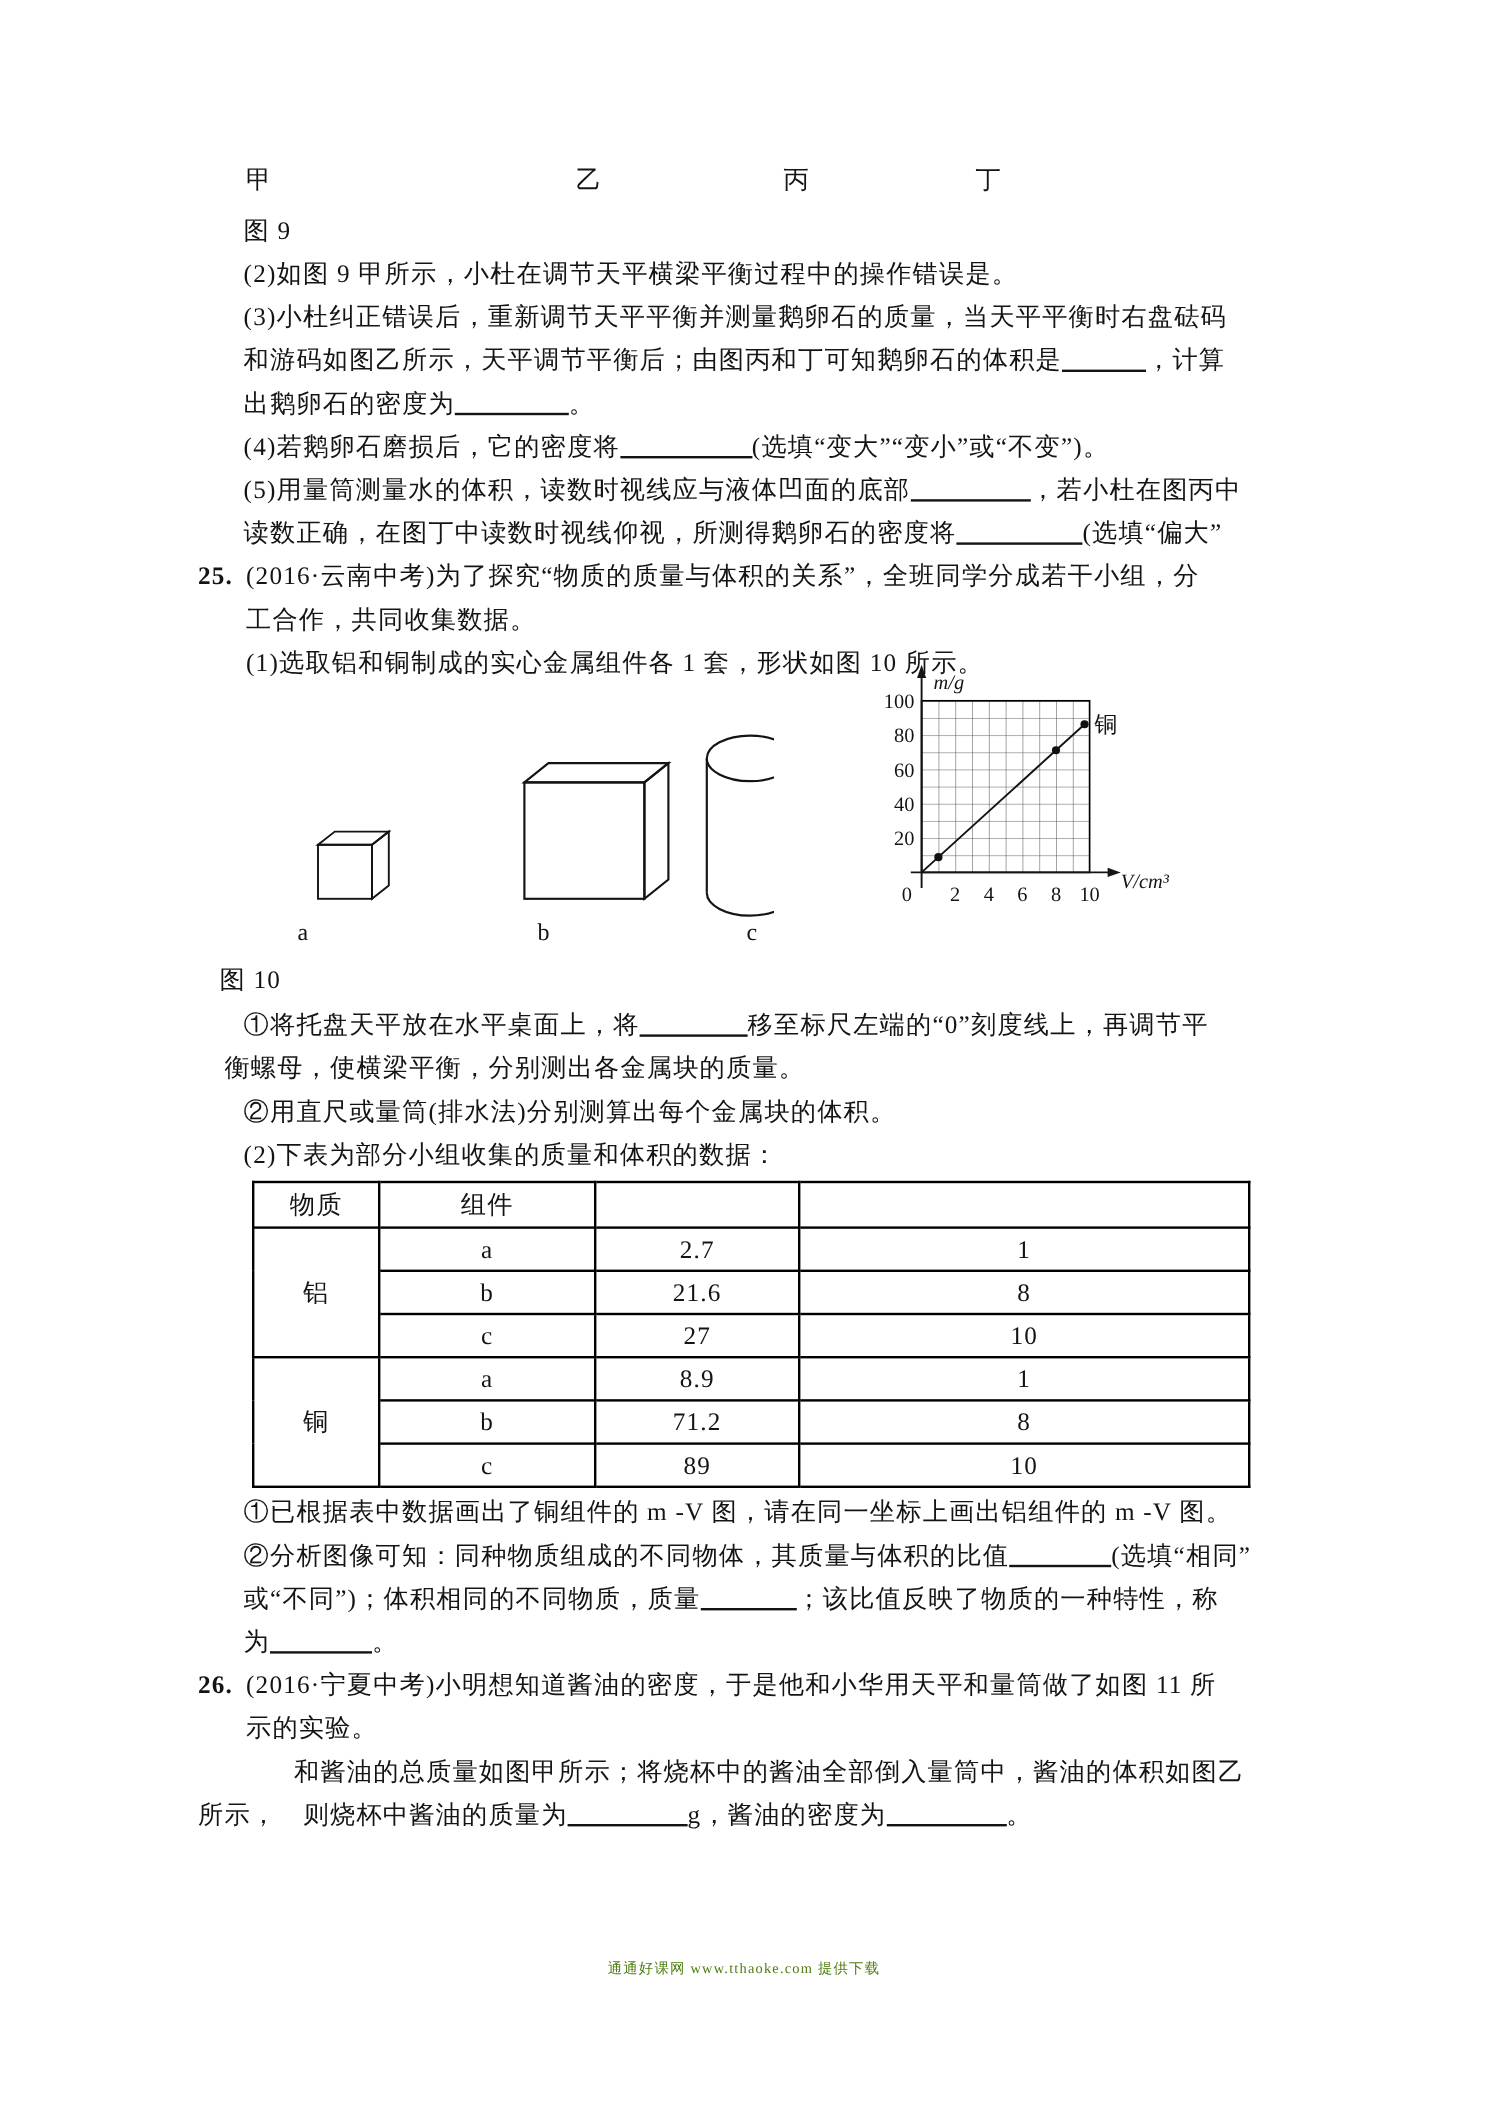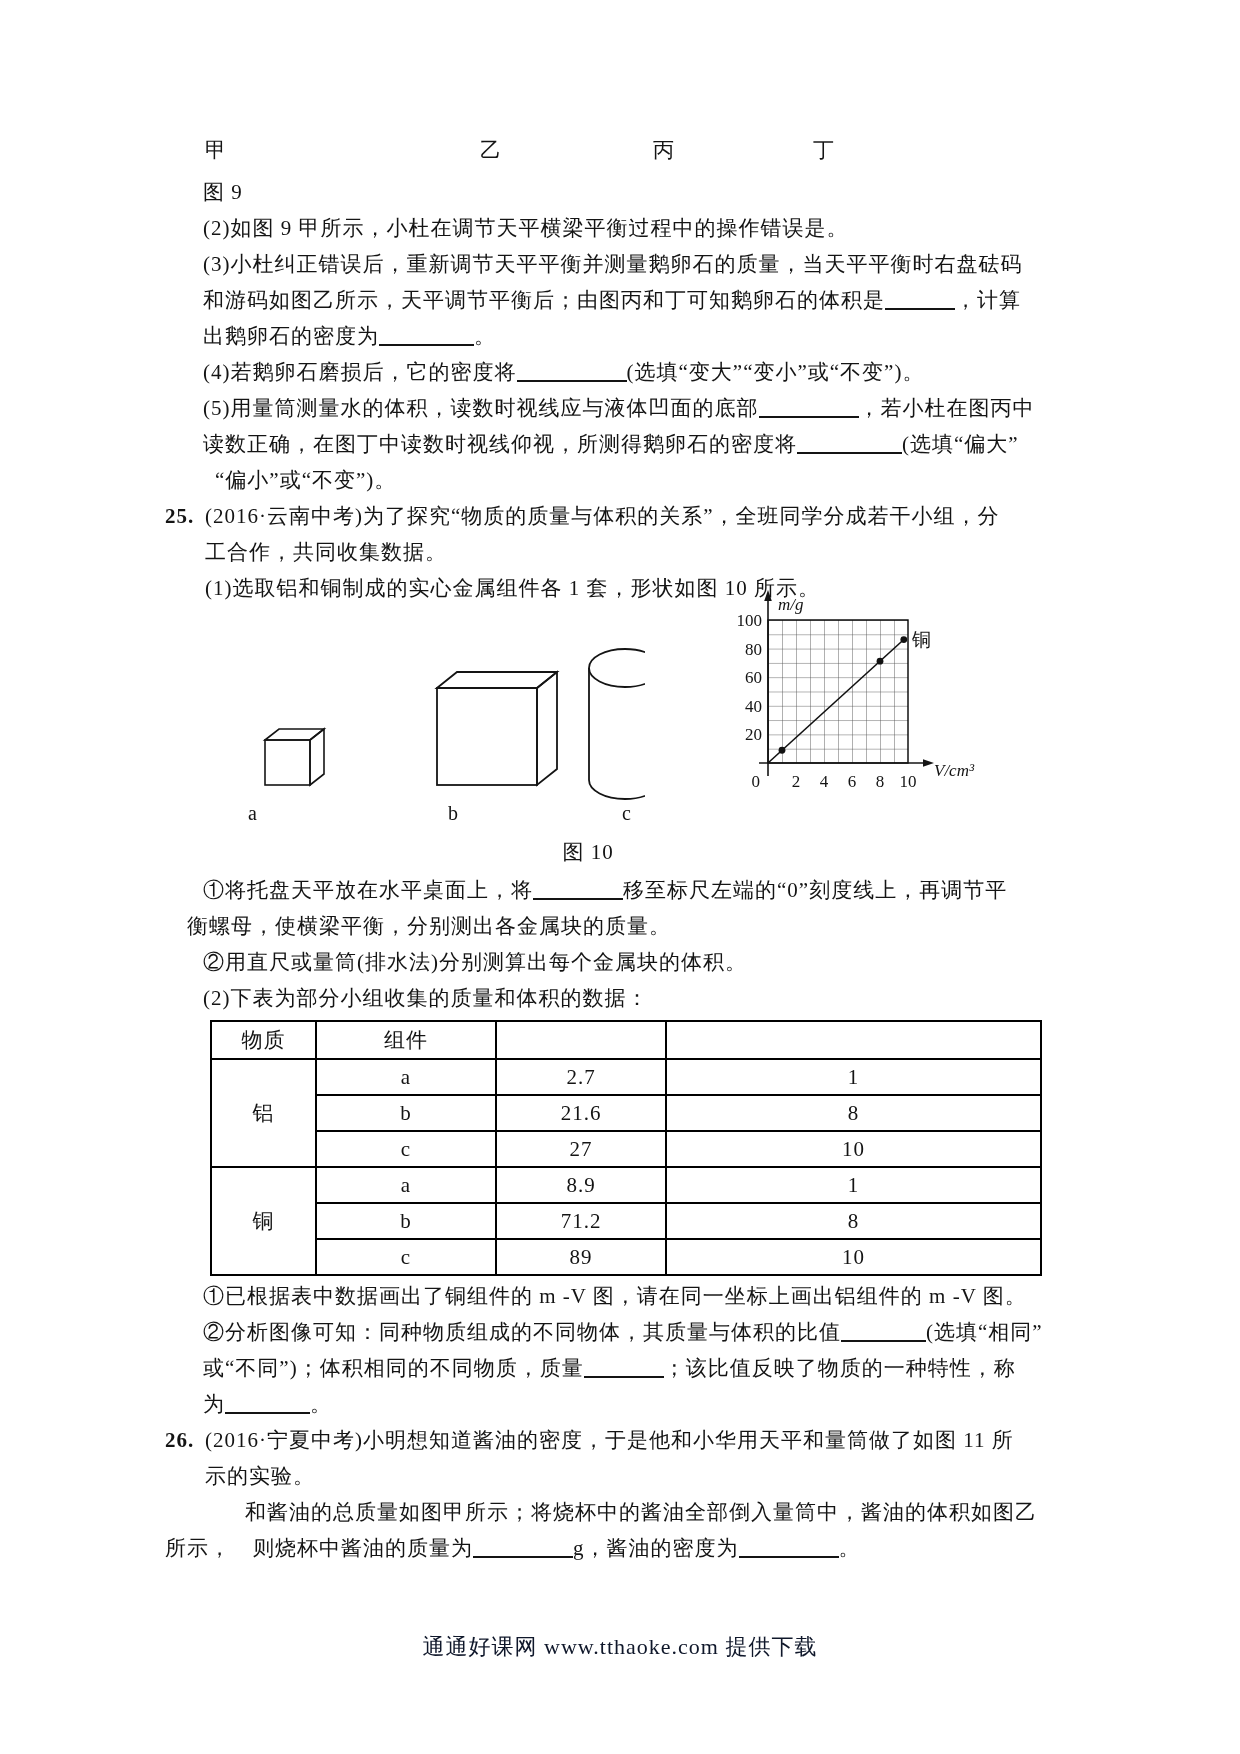--- a/index.html
+++ b/index.html
@@ -10,27 +10,27 @@
   .ind{margin-left:38px;}
   .ind2{margin-left:50px;}
   .blank{display:inline-block;border-bottom:2px solid #141414;vertical-align:-3px;height:14px;}
   .numbered{display:flex;}
   .numbered .num{width:40px;flex:none;font-weight:bold;}
   .numbered .ntext{flex:1;}
   .fig9row{position:relative;height:38px;}
   .fig9row span{position:absolute;top:0;}
   .figure10{position:relative;height:266px;}
   .figure10 .shape-label{position:absolute;top:196px;font-size:20px;letter-spacing:0;}
-  .fig10caption{position:absolute;top:228px;left:8px;width:830px;text-align:center;}
+  .fig10caption{position:absolute;top:228px;left:18px;width:830px;text-align:left;}
   table.mv{border-collapse:collapse;margin:4px 0 2px 45px;table-layout:fixed;width:830px;padding-left:32px;}
   table.mv th,table.mv td{border:2px solid #000;text-align:center;font-weight:normal;
         font-size:21px;padding:0;height:34px;letter-spacing:1px;}
   table.mv th{height:36px;}
-  .footer{position:absolute;left:0;top:1632px;width:100%;text-align:center;font-size:22px;
-        letter-spacing:1px;color:#0f172a;}
+  .footer{position:absolute;left:0;top:1632px;width:100%;text-align:center;font-size:12px;
+        letter-spacing:1px;color:#4d7c0f;}
   svg{position:absolute;}
   .gtext{font-size:17px;letter-spacing:0;fill:#141414;}
   .gtext-i{font-style:italic;}
   .cu-label{font-size:19px;fill:#141414;letter-spacing:0;}
 </style>
 </head>
 <body>
 
 <div class="page">
   <div class="content">
@@ -43,21 +43,20 @@
     </div>
     <div class="line ind">图 9</div>
 
     <div class="line ind">(2)如图 9 甲所示，小杜在调节天平横梁平衡过程中的操作错误是。</div>
     <div class="line ind">(3)小杜纠正错误后，重新调节天平平衡并测量鹅卵石的质量，当天平平衡时右盘砝码</div>
     <div class="line ind"><span>和游码如图乙所示，天平调节平衡后；由图丙和丁可知鹅卵石的体积是</span><span class="blank" style="width:70px"></span><span>，计算</span></div>
     <div class="line ind"><span>出鹅卵石的密度为</span><span class="blank" style="width:95px"></span><span>。</span></div>
     <div class="line ind"><span>(4)若鹅卵石磨损后，它的密度将</span><span class="blank" style="width:110px"></span><span>(选填“变大”“变小”或“不变”)。</span></div>
     <div class="line ind"><span>(5)用量筒测量水的体积，读数时视线应与液体凹面的底部</span><span class="blank" style="width:100px"></span><span>，若小杜在图丙中</span></div>
     <div class="line ind"><span>读数正确，在图丁中读数时视线仰视，所测得鹅卵石的密度将</span><span class="blank" style="width:105px"></span><span>(选填“偏大”</span></div>
-    <div class="line ind2">“偏小”或“不变”)。</div>
 
     <div class="numbered">
       <div class="num line">25.</div>
       <div class="ntext">
         <div class="line">(2016·云南中考)为了探究“物质的质量与体积的关系”，全班同学分成若干小组，分</div>
         <div class="line">工合作，共同收集数据。</div>
         <div class="line">(1)选取铝和铜制成的实心金属组件各 1 套，形状如图 10 所示。</div>
       </div>
     </div>
 

